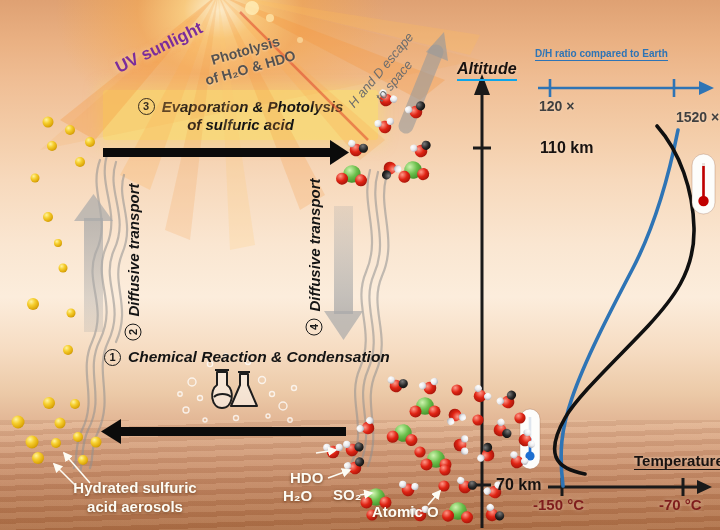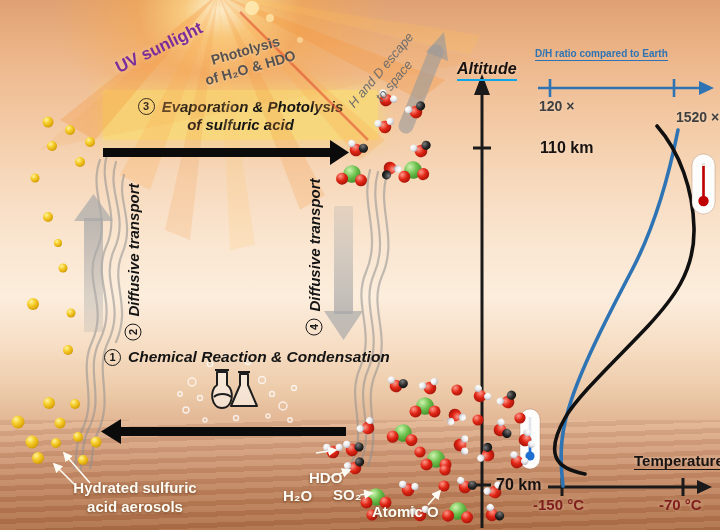--- a/index.html
+++ b/index.html
@@ -467,21 +467,21 @@
   <div class="label dh-title" style="left:535px;top:48px;">D/H ratio compared to Earth</div>
   <div class="label dh-tick" style="left:539px;top:98px;">120 ×</div>
   <div class="label dh-tick" style="left:676px;top:98px;margin-top:11px;">1520 ×</div>
   <div class="label axis-label" style="left:496px;top:139px;margin-left:44px;">110 km</div>
   <div class="label axis-label" style="left:496px;top:476px;">70 km</div>
   <div class="label temp-title" style="left:634px;top:452px;">Temperature</div>
   <div class="label t-tick" style="left:533px;top:496px;">-150 °C</div>
   <div class="label t-tick" style="left:659px;top:496px;">-70 °C</div>
 
   <div class="label wlabel" style="left:283px;top:443px;margin-top:44px;">H₂O</div>
-  <div class="label wlabel" style="left:290px;top:469px;margin-left:19px;">HDO</div>
+  <div class="label wlabel" style="left:290px;top:469px;">HDO</div>
   <div class="label wlabel" style="left:333px;top:486px;">SO₂</div>
   <div class="label wlabel" style="left:372px;top:503px;">Atomic O</div>
 
   <div class="label caption" style="left:50px;top:479px;width:170px;">
     <div>Hydrated sulfuric</div>
     <div>acid aerosols</div>
   </div>
 </div>
 
 </body></html>

